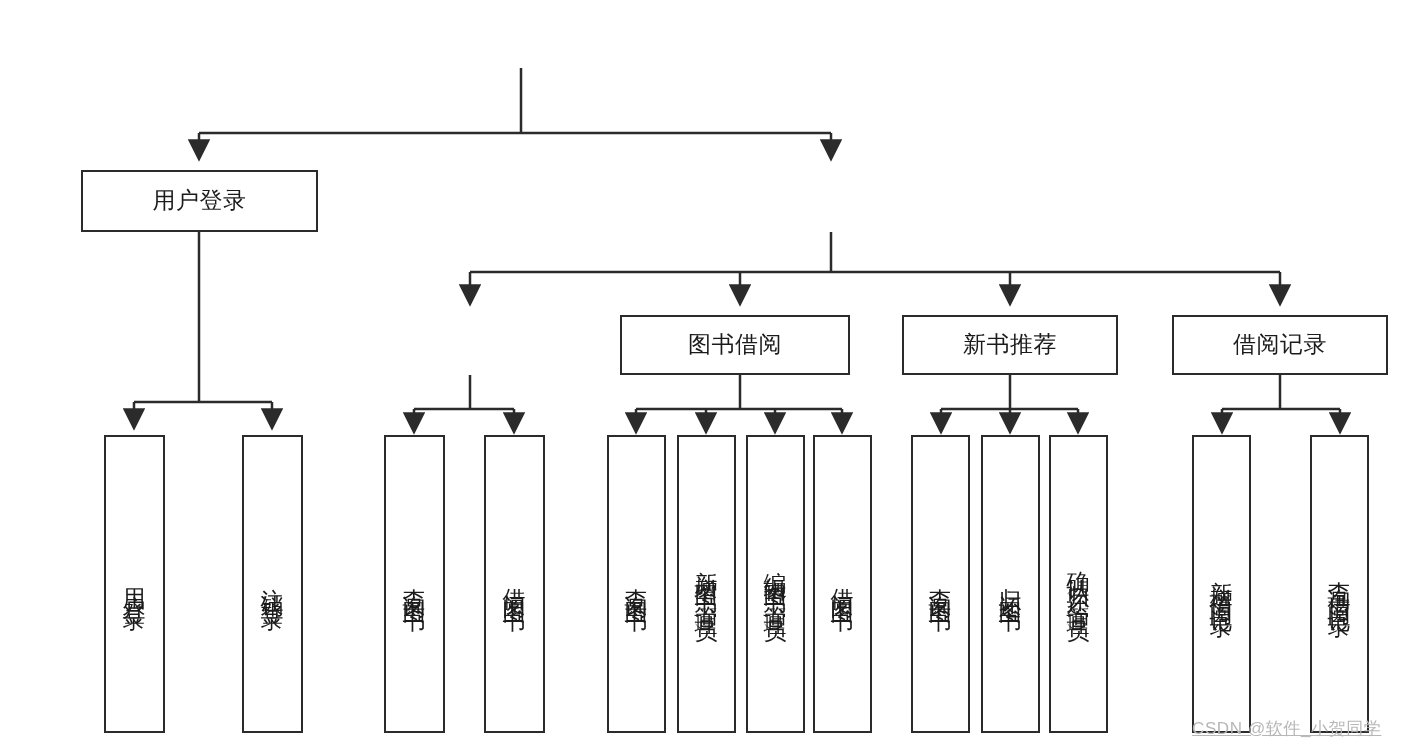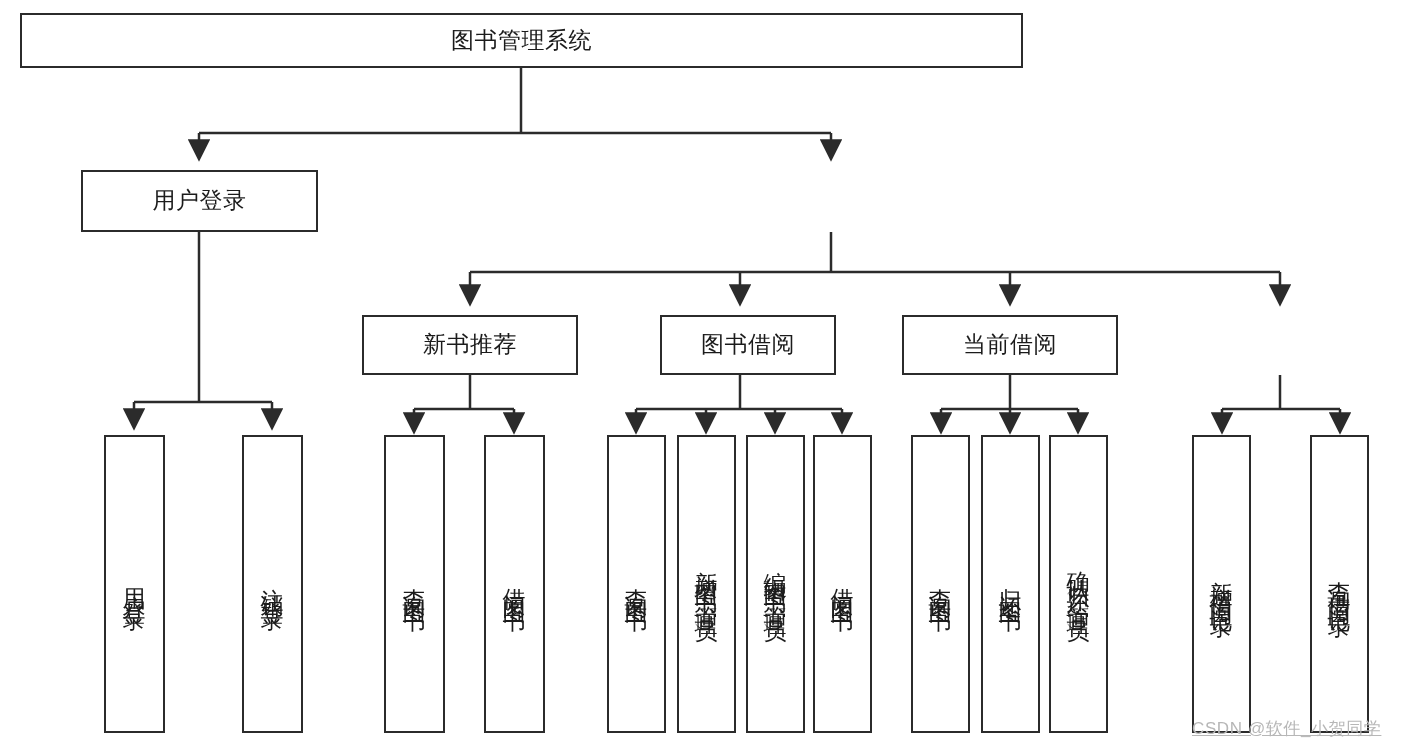--- a/index.html
+++ b/index.html
@@ -114,41 +114,38 @@
       <path d="M 1010 409 L 1010 431" marker-end="url(#arrow)"></path>
       <path d="M 1078 409 L 1078 431" marker-end="url(#arrow)"></path>
 
       <path d="M 1280 375 L 1280 409"></path>
       <path d="M 1222 409 L 1340 409"></path>
       <path d="M 1222 409 L 1222 431" marker-end="url(#arrow)"></path>
       <path d="M 1340 409 L 1340 431" marker-end="url(#arrow)"></path>
     </g>
   </svg>
 
-  <div class="node horiz" style="left:20px; top:13px; width:1003px; height:55px;">
-    <span class="label">图书管理系统</span>
-  </div>
 
   <div class="node horiz" style="left:81px; top:170px; width:237px; height:62px;">
     <span class="label">用户登录</span>
   </div>
 
 
-  <div class="node horiz" style="left:362px; top:315px; width:216px; height:60px;">
-    <span class="label">新书推荐</span>
-  </div>
 
-  <div class="node horiz" style="left:660px; top:315px; width:176px; height:60px;">
+  <div class="node horiz" style="left:620px; top:315px; width:230px; height:60px;">
     <span class="label">图书借阅</span>
   </div>
 
   <div class="node horiz" style="left:902px; top:315px; width:216px; height:60px;">
-    <span class="label">当前借阅</span>
+    <span class="label">新书推荐</span>
   </div>
 
+  <div class="node horiz" style="left:1172px; top:315px; width:216px; height:60px;">
+    <span class="label">借阅记录</span>
+  </div>
 
   <div class="node vert" style="left:104px; top:435px; width:61px; height:298px;">
     <span class="label">用户登录</span>
   </div>
 
   <div class="node vert" style="left:242px; top:435px; width:61px; height:298px;">
     <span class="label">注销登录</span>
   </div>
 
   <div class="node vert" style="left:384px; top:435px; width:61px; height:298px;">

